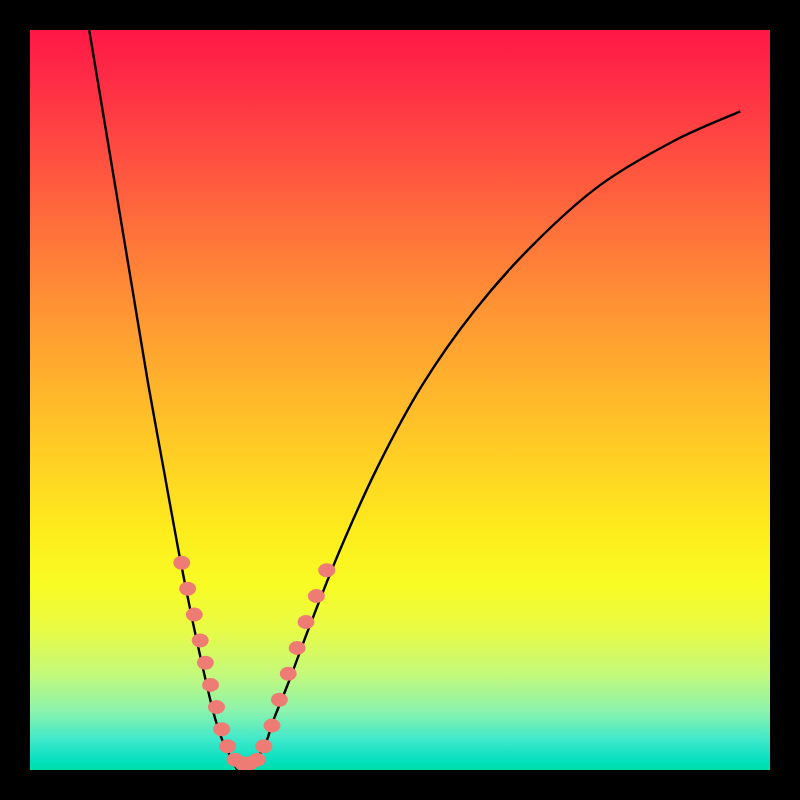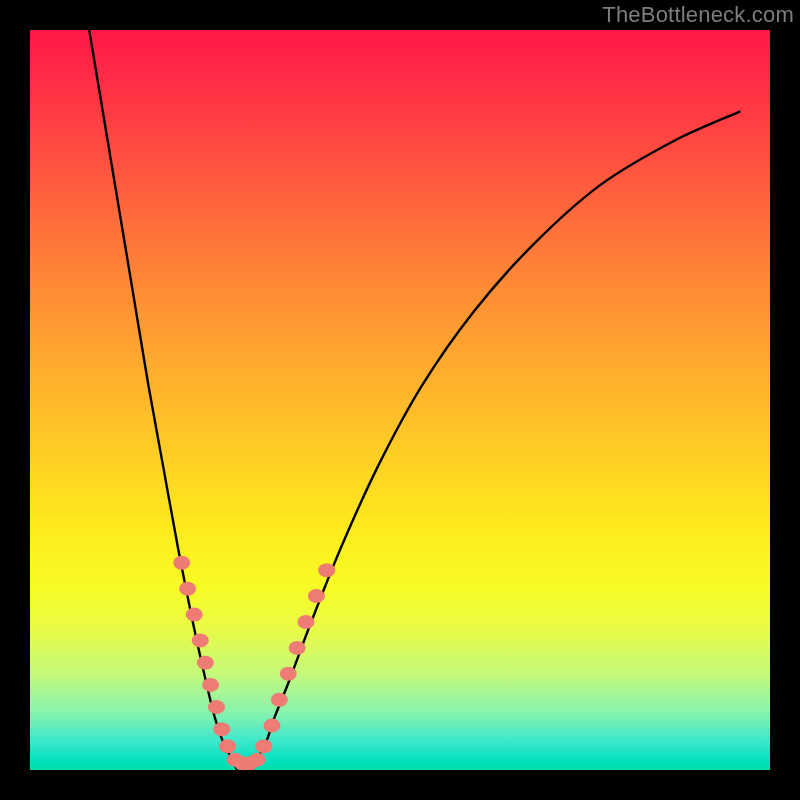--- a/index.html
+++ b/index.html
@@ -91,14 +91,13 @@
           <ellipse cx="241.98000000000002" cy="695.6" rx="8.5" ry="7" fill="#ee7b74"></ellipse>
           <ellipse cx="249.38000000000002" cy="669.7" rx="8.5" ry="7" fill="#ee7b74"></ellipse>
           <ellipse cx="258.26" cy="643.8" rx="8.5" ry="7" fill="#ee7b74"></ellipse>
           <ellipse cx="267.14" cy="617.9" rx="8.5" ry="7" fill="#ee7b74"></ellipse>
           <ellipse cx="276.02" cy="592" rx="8.5" ry="7" fill="#ee7b74"></ellipse>
           <ellipse cx="286.38" cy="566.1" rx="8.5" ry="7" fill="#ee7b74"></ellipse>
           <ellipse cx="296.74" cy="540.2" rx="8.5" ry="7" fill="#ee7b74"></ellipse>
         </g>
     </svg>
   </div>
-  <div class="watermark">TheBottleneck.com</div>
 </div>
 
 </body></html>

